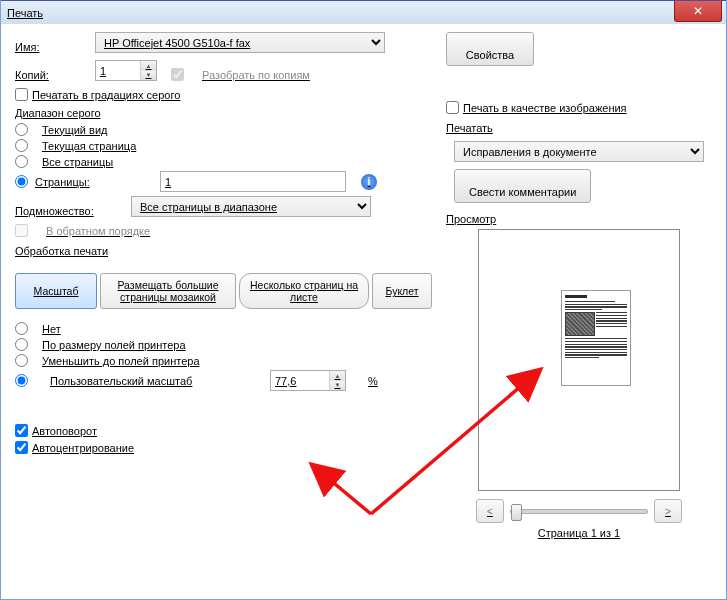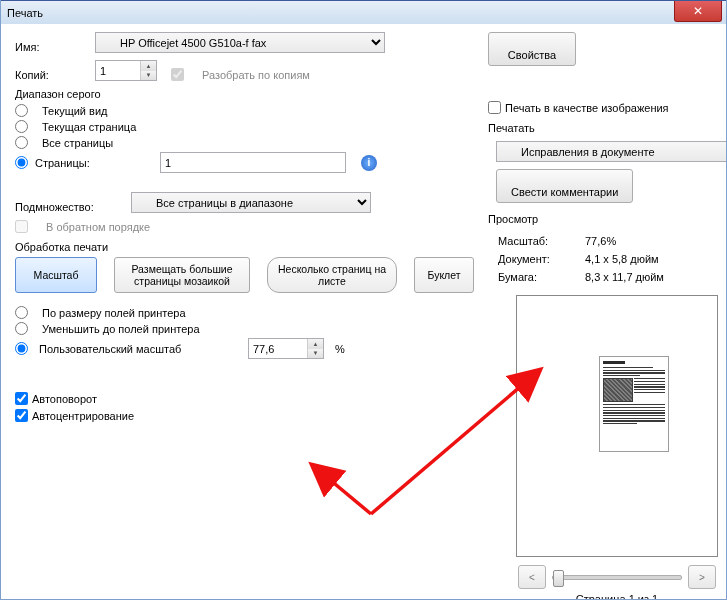--- a/index.html
+++ b/index.html
@@ -1,39 +1,39 @@
 <!DOCTYPE html>
 <html><head>
 <meta charset="utf-8">
 <style>
   html,body{margin:0;padding:0;font-family:"Segoe UI",Tahoma,sans-serif;font-size:11px;color:#000;background:#fff;}
-  .window{width:727px;height:600px;box-sizing:border-box;position:relative;border:1px solid #7d9fcc;border-top:none;overflow:hidden;}
+  .window{width:727px;height:600px;box-sizing:border-box;position:relative;border:1px solid #7d9fcc;border-top:none;overflow:hidden;text-decoration:underline;}
   .titlebar{height:23px;background:linear-gradient(#e6eef8,#cddff1);border-top:1px solid #3c5a99;display:flex;align-items:center;padding-left:6px;position:relative;}
   .close-btn{position:absolute;right:4px;top:0;width:46px;height:20px;background:linear-gradient(#e15f5f,#c83c34);border:1px solid #931818;border-top:none;border-radius:0 0 3px 3px;color:#fff;display:flex;align-items:center;justify-content:center;font-size:12px;}
   .body{padding:8px 14px;display:flex;gap:14px;position:relative;}
   .left{flex:0 0 392px;}
   .right{flex:1;}
   .row{display:flex;align-items:flex-end;margin-bottom:7px;}
   .lbl{width:80px;}
-  select{height:21px;border:1px solid #abadb3;background:linear-gradient(#f7f7f7,#eaeaea);font:inherit;padding:0 20px;}
+  select{height:21px;border:1px solid #abadb3;background:linear-gradient(#f7f7f7,#eaeaea);font:inherit;padding:0 4px;}
   .name-sel{width:290px;}
   .btn{height:20px;border:1px solid #acacac;border-radius:3px;background:linear-gradient(#fafafa,#e3e3e3);font:inherit;padding:16px 14px;cursor:default;}
   .spin{display:inline-flex;border:1px solid #abadb3;height:19px;background:#fff;}
   .spin input{border:none;width:36px;font:inherit;padding:0 4px;outline:none;}
   .spin .sp-btns{display:flex;flex-direction:column;width:15px;border-left:1px solid #ccc;}
   .spin .sp-btns span{flex:1;font-size:6px;display:flex;align-items:center;justify-content:center;background:linear-gradient(#f4f4f4,#e0e0e0);color:#555;}
   .chk{display:flex;align-items:center;gap:4px;}
   .chk input{margin:0;width:13px;height:13px;}
   .chk.dis{color:#8a8a8a;gap:18px;}
   .grp-title{margin:6px 0 4px;font-size:11px;}
   .radio{display:flex;align-items:center;gap:14px;margin:3px 0;}
   .radio input{margin:0;}
   .pages-inp{border:1px solid #abadb3;height:19px;width:176px;font:inherit;padding:0 4px;background:#fff;}
   .info-icon{width:16px;height:16px;border-radius:50%;background:radial-gradient(#6fb1ff,#2462c9);color:#fff;font-weight:bold;font-size:10px;display:flex;align-items:center;justify-content:center;margin-left:8px;}
-  .tabbar{display:flex;gap:17px;margin-top:4px;}
+  .tabbar{display:flex;gap:3px;margin-top:16px;}
   .tab{border:1px solid #a8a8a8;border-radius:3px;background:linear-gradient(#fdfdfd,#ececec);padding:5px 7px;font-size:10.5px;text-align:center;display:flex;align-items:center;justify-content:center;line-height:1.15;}
   .tab.sel{background:linear-gradient(#eaf4ff,#c8e1ff);border-color:#5b8dd6;}
   .tab.t1{width:66px;}
   .tab.t2{width:120px;}
   .tab.t3{width:114px;border-radius:12px;}
   .tab.t4{width:44px;}
   .info-table{margin:6px 0 8px 8px;}
   .info-table td{padding:2px 0;}
   .info-table td:first-child{width:85px;}
   .preview{width:200px;height:260px;border:1px solid #888;margin:4px auto 8px;background:#fff;position:relative;}
@@ -80,66 +80,74 @@
               <span>▲</span>
               <span>▼</span>
             </span>
         </span>
         <span style="width:14px"></span>
         <label class="chk dis">
           <input type="checkbox" checked="" disabled="" style="">
           <span>Разобрать по копиям</span>
         </label>
       </div>
+      <label class="chk">
+        <input type="checkbox" style="">
+        <span>Печатать в градациях серого</span>
+      </label>
 
       <div class="grp-title">Диапазон серого</div>
       <label class="radio">
           <input type="radio" name="rg" style="">
           <span>Текущий вид</span>
         </label>
       <label class="radio">
           <input type="radio" name="rg" style="">
           <span>Текущая страница</span>
         </label>
       <label class="radio">
           <input type="radio" name="rg" style="">
           <span>Все страницы</span>
         </label>
       <div class="radio" style="gap:7px">
         <input type="radio" name="rg" checked="" style="">
         <span style="width:118px">Страницы:</span>
         <input class="pages-inp" value="1" style="">
         <span class="info-icon">i</span>
       </div>
-      <div class="row" style="margin-top:19px">
+      <div class="row" style="margin-top:4px">
         <span style="width:116px">Подмножество:</span>
         <select style="width:240px"><option>Все страницы в диапазоне</option></select>
       </div>
       <label class="chk dis" style="margin:5px 0 8px">
         <input type="checkbox" disabled="" style="">
         <span>В обратном порядке</span>
       </label>
 
       <div class="grp-title">Обработка печати</div>
       <div class="tabbar">
         <div class="tab sel t1">Масштаб</div>
         <div class="tab t2">Размещать большие страницы мозаикой</div>
         <div class="tab t3">Несколько страниц на листе</div>
         <div class="tab t4">Буклет</div>
       </div>
       <div style="height:10px"></div>
       <label class="radio">
           <input type="radio" name="sc" style="">
+          <span>Нет</span>
+        </label>
+      <label class="radio">
+          <input type="radio" name="sc" style="">
           <span>По размеру полей принтера</span>
         </label>
       <label class="radio">
           <input type="radio" name="sc" style="">
           <span>Уменьшить до полей принтера</span>
         </label>
-      <div class="radio" style="gap:11px">
+      <div class="radio" style="gap:22px">
         <input type="radio" name="sc" checked="" style="">
         <span style="width:198px">Пользовательский масштаб</span>
         <span class="spin">
           <input style="width: 50px;" value="77,6">
           <span class="sp-btns">
               <span>▲</span>
               <span>▼</span>
             </span>
         </span>
         <span>%</span>
@@ -163,36 +171,20 @@
       <label class="chk">
           <input type="checkbox" style="">
           <span>Печать в качестве изображения</span>
         </label>
 
       <div class="grp-title" style="margin-top:8px">Печатать</div>
       <select style="width:250px;margin:3px 0 7px 8px"><option>Исправления в документе</option></select>
       <div style="margin-left:8px"><button class="btn">Свести комментарии</button></div>
 
       <div class="grp-title" style="margin-top:10px">Просмотр</div>
-      <table class="info-table">
-        <tbody>
-            <tr>
-              <td>Масштаб:</td>
-              <td>77,6%</td>
-            </tr>
-        <tr>
-              <td>Документ:</td>
-              <td>4,1 x 5,8 дюйм</td>
-            </tr>
-        <tr>
-              <td>Бумага:</td>
-              <td>8,3 x 11,7 дюйм</td>
-            </tr>
-      </tbody>
-        </table>
 
       <div class="preview">
         <div class="doc">
           <div class="doc-inner">
             <div class="doc-title"></div>
             <div class="doc-block">
               <div class="doc-lines">
                   <div class="dl" style="width:80%"></div>
                   <div class="dl"></div>
                   <div class="dl"></div>

